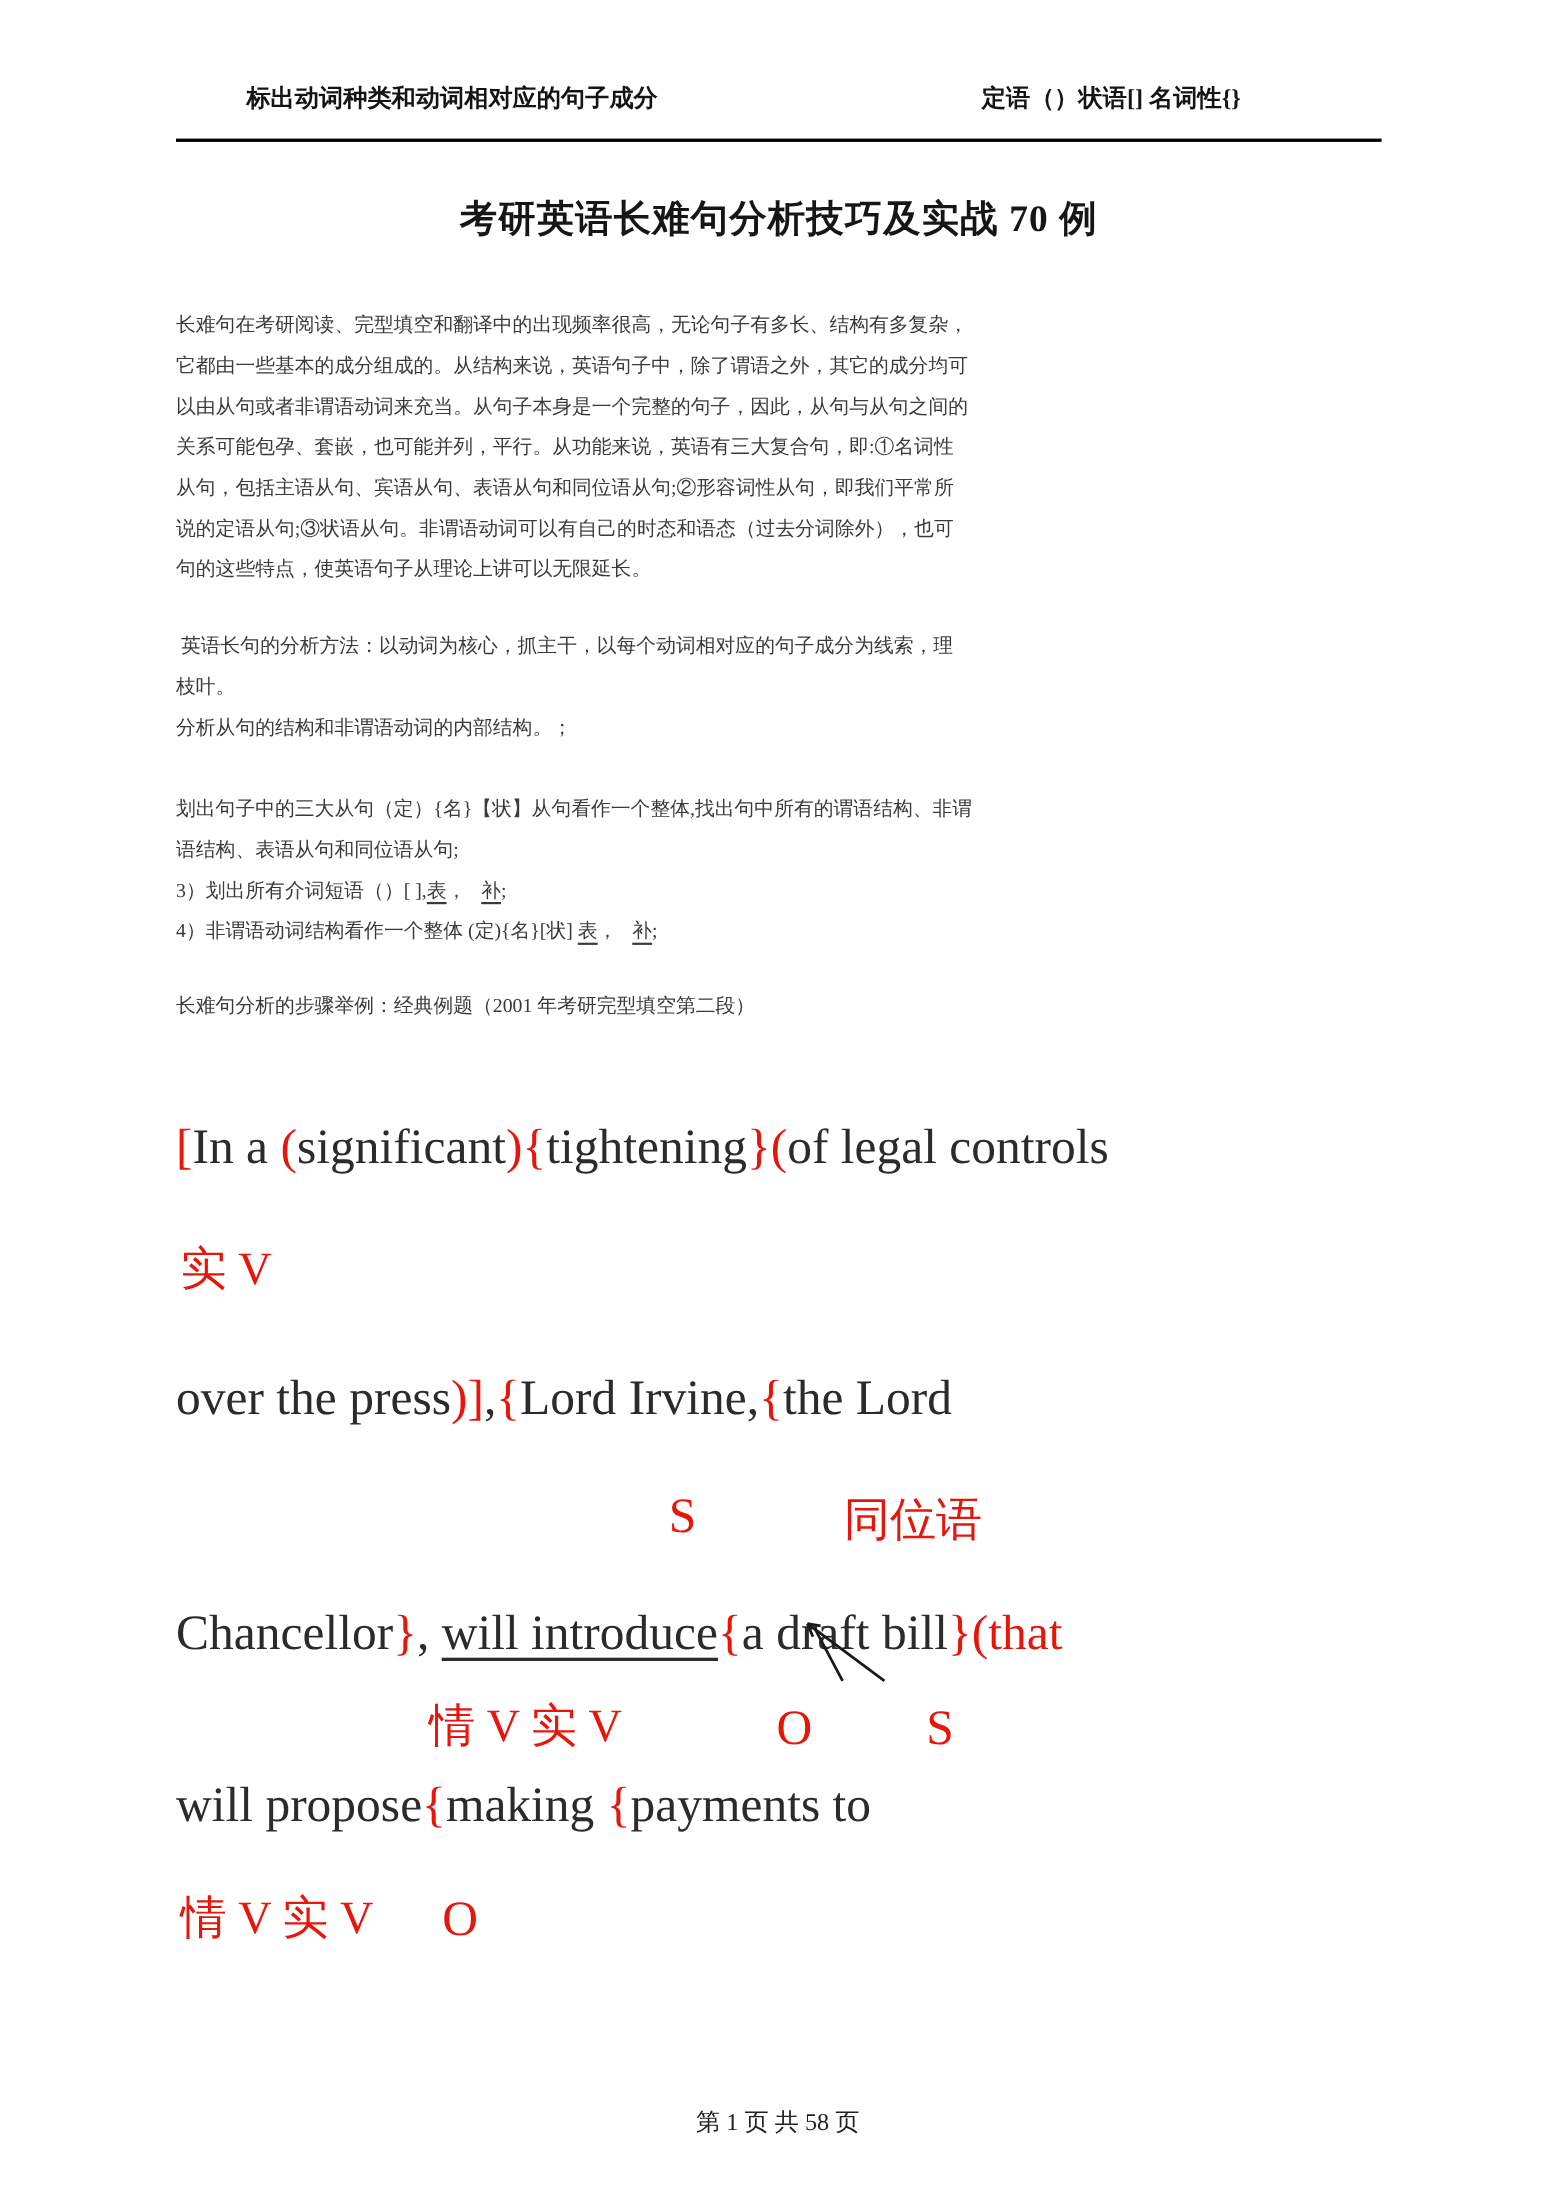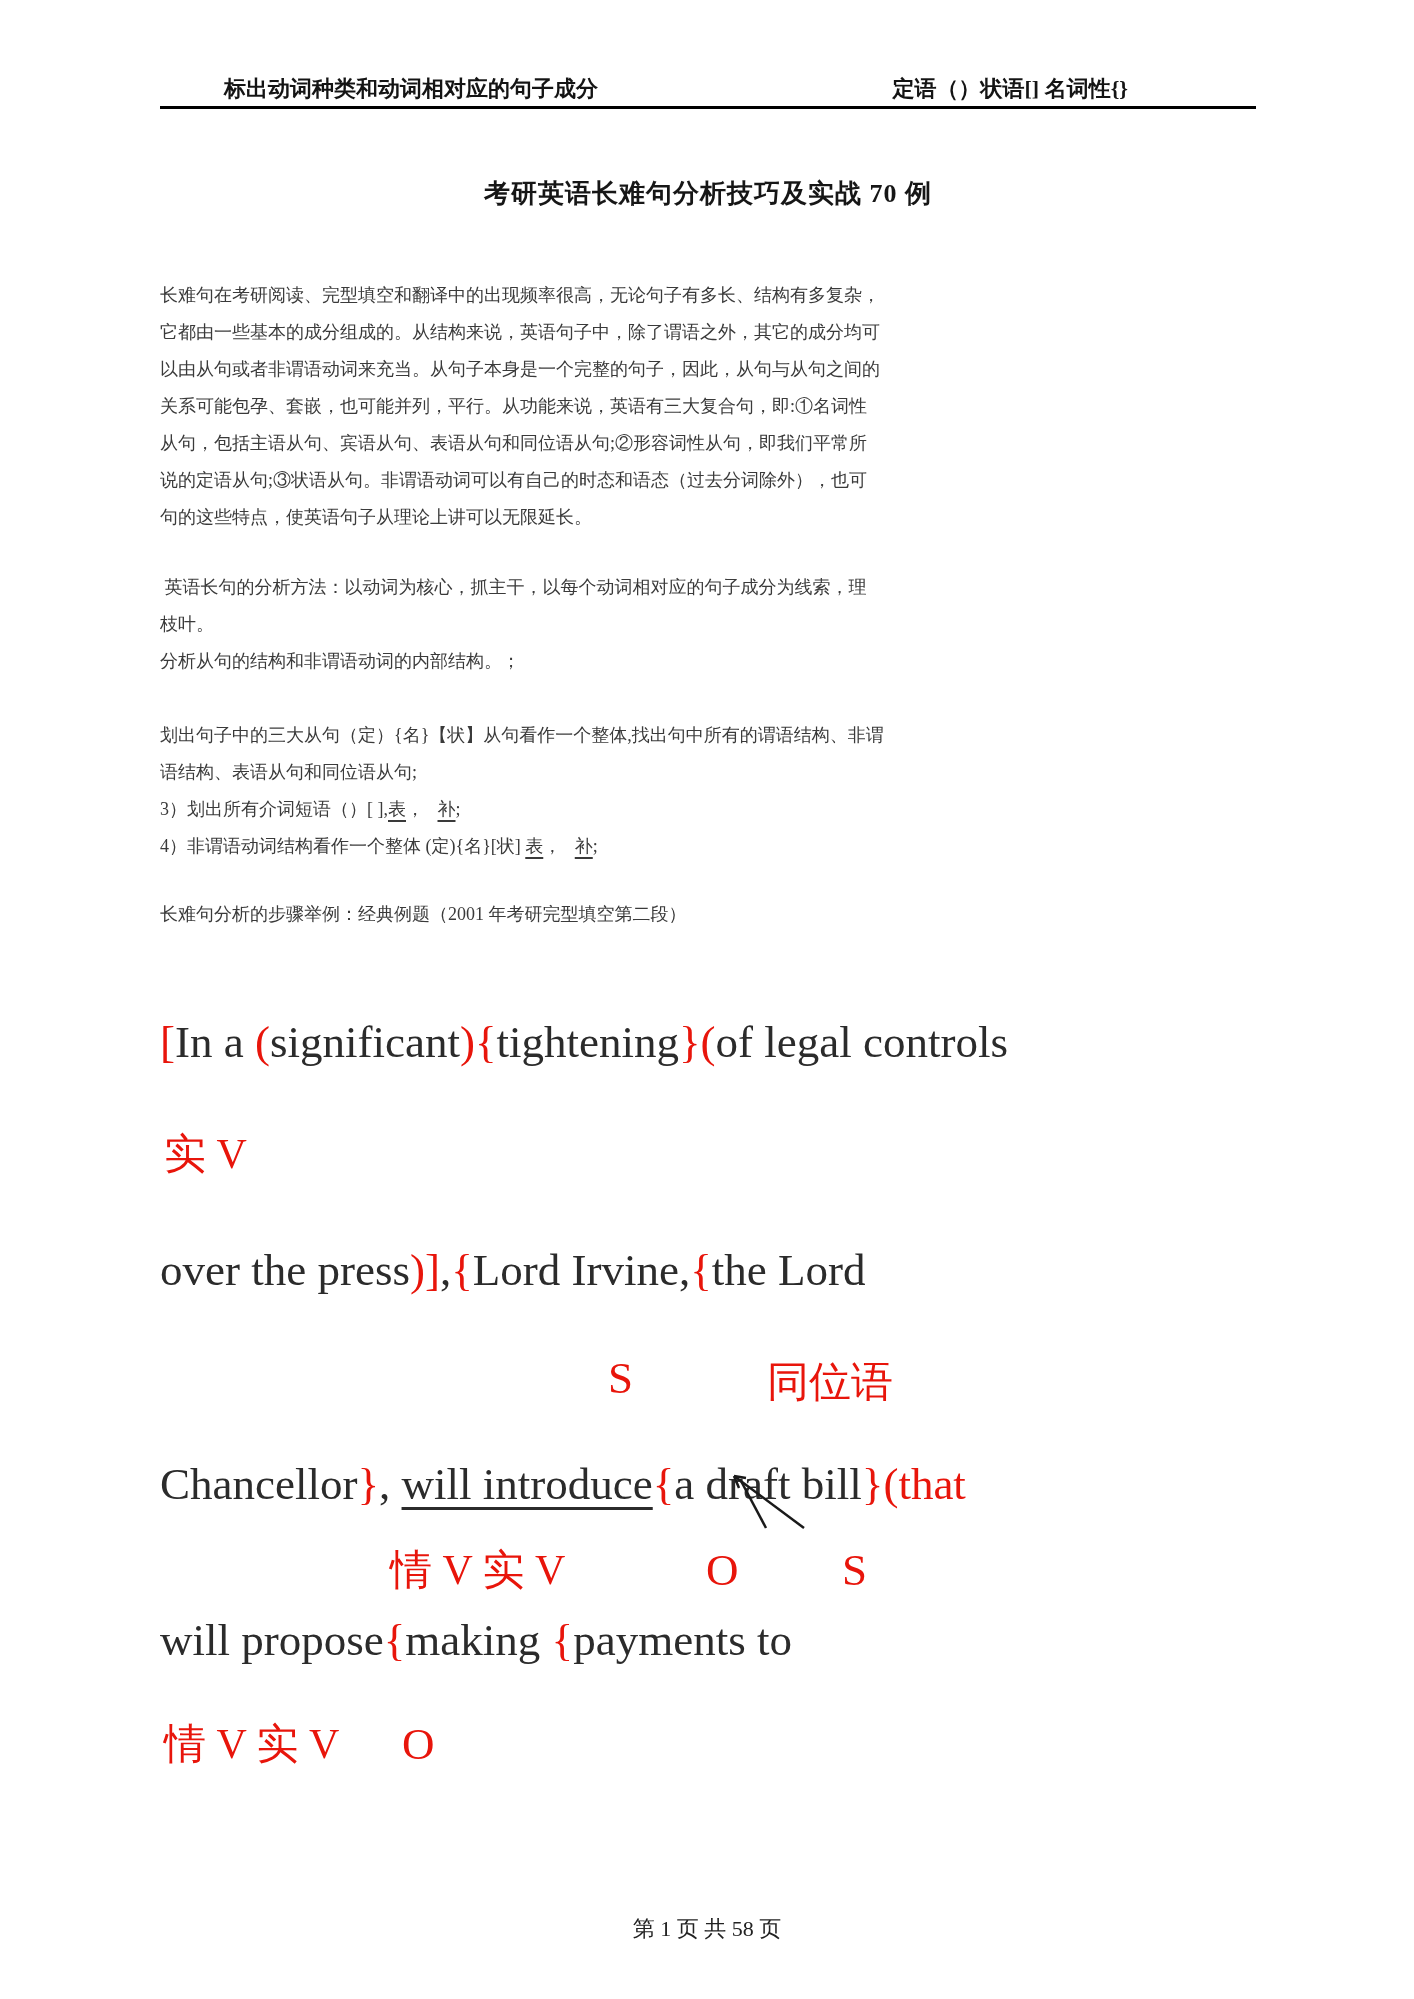--- a/index.html
+++ b/index.html
@@ -10,29 +10,29 @@
     font-family:"Liberation Serif","DejaVu Serif",serif;
     color:#373737;
     overflow:hidden;
   }
   
   .hdr{
     position:absolute;top:76px;left:160px;width:1096px;
     display:flex;justify-content:space-between;
     font-weight:bold;font-size:22px;line-height:26px;color:#141414;
     border-bottom:3px solid #000;
-    padding-bottom:4px;
+    padding-bottom:24px;
     white-space:pre;
   }
   .hdr .hl{margin-left:64px;}
   .hdr .hr{margin-right:128px;}
   
   .title{
     position:absolute;top:176px;left:160px;width:1096px;
-    text-align:center;font-size:26px;font-weight:bold;color:#161616;
+    text-align:center;font-size:34px;font-weight:bold;color:#161616;
     letter-spacing:1px;white-space:pre;
   }
   
   .textblock{position:absolute;top:277px;left:160px;width:1120px;}
   .ln{font-size:18px;line-height:37px;height:37px;white-space:pre;color:#3a3a3a;}
   .mt1{margin-top:33px;}
   .mt2{margin-top:37px;}
   .mt3{margin-top:31px;}
   .uu{text-decoration:underline;text-underline-offset:5px;text-decoration-thickness:2px;}
   

